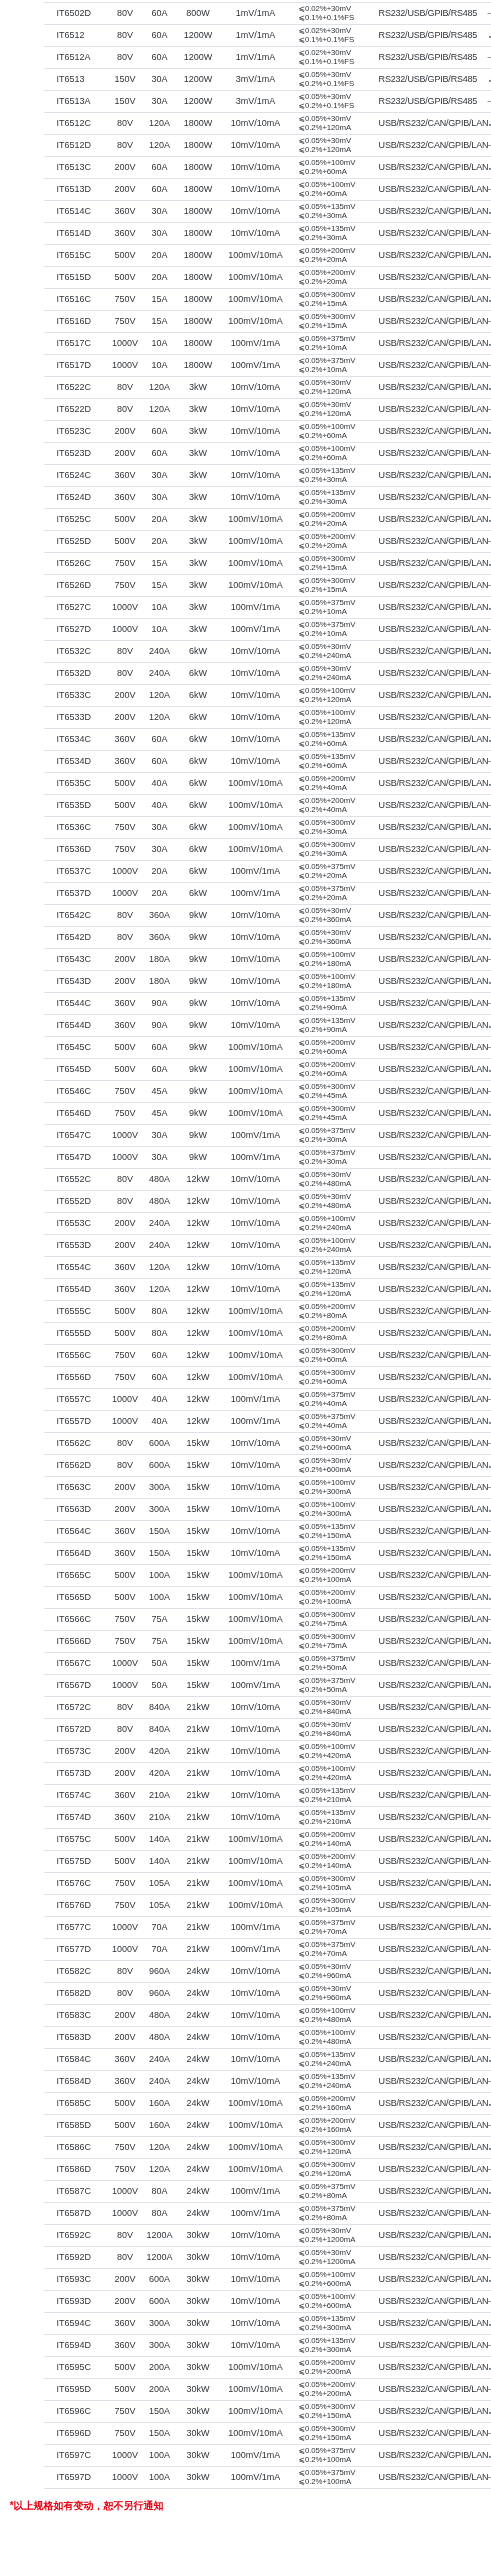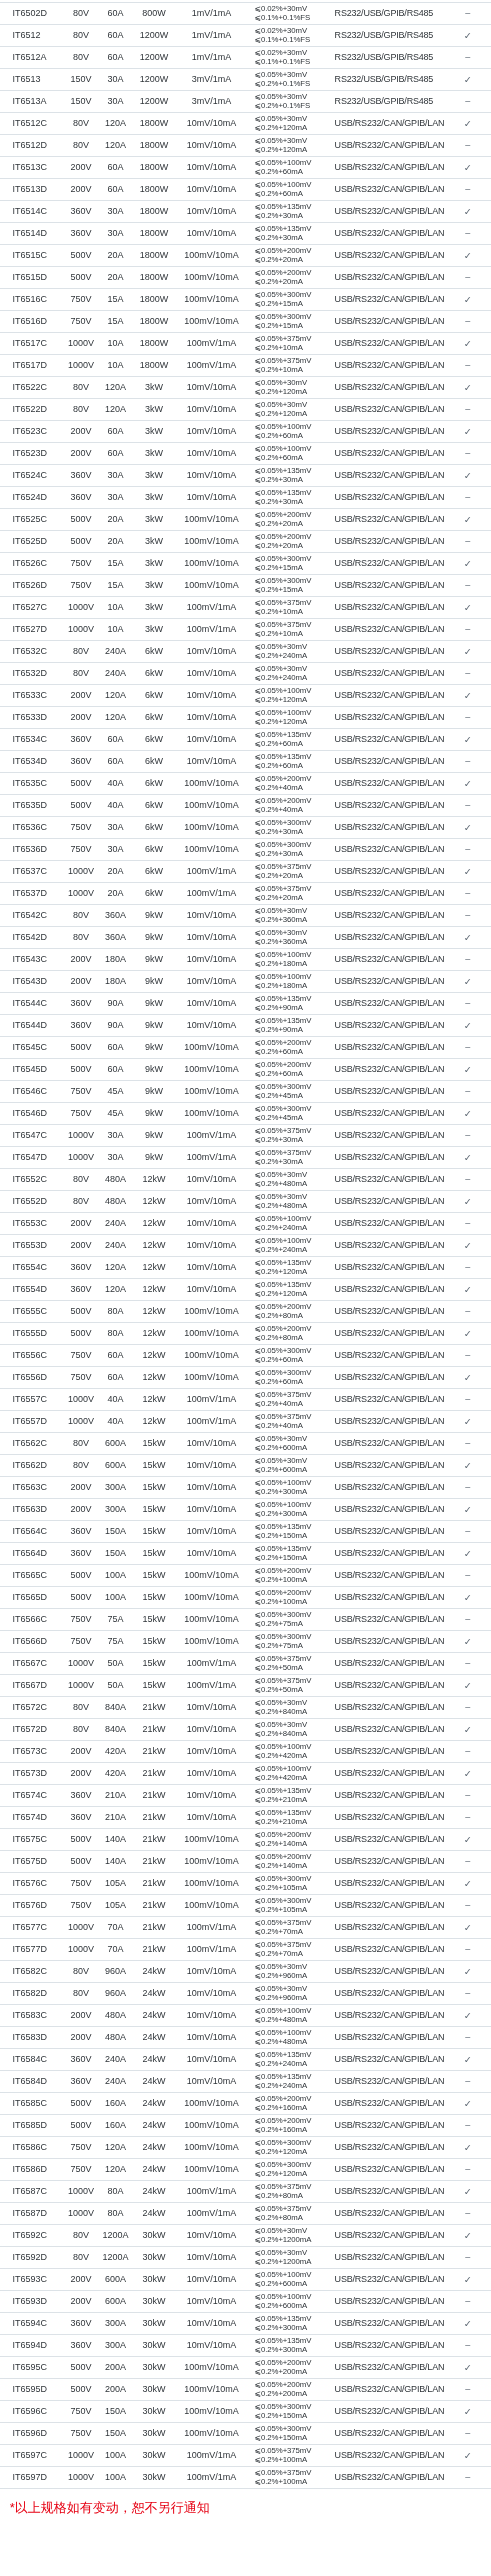--- a/index.html
+++ b/index.html
@@ -6,20 +6,21 @@
   html, body { background: #ffffff; }
   body {
     width: 492px;
     min-height: 2576px;
     font-family: "Liberation Sans", sans-serif;
     color: #2f3439;
   }
   .spec-table {
     margin-top: 1.5px;
     border-top: 0.7px solid #dce2e7;
+    margin-left: 44px;
   }
   .row {
     display: flex;
     align-items: center;
     height: 22px;
     border-bottom: 0.7px solid #dce2e7;
     font-size: 9px;
     background: #ffffff;
   }
   .c { flex: none; white-space: nowrap; }
@@ -33,22 +34,22 @@
     font-size: 7.8px; line-height: 9.3px;
     display: flex; flex-direction: column; justify-content: center;
     letter-spacing: -0.1px;
   }
   .ifc   { width: 109px; text-align: left; letter-spacing: -0.2px; }
   .flag  { flex: 1; text-align: center; color: #5a6570; font-size: 9px; }
   .flag.check { font-size: 9.7px; }
   .flag.dash  { font-size: 9px; }
   .note {
     color: #e60012;
-    font-weight: normal;
-    font-size: 13px;
+    font-weight: bold;
+    font-size: 10px;
     margin: 10.4px 0 0 9.7px;
   }
 </style>
 </head>
 <body>
 
 <main class="spec-table">
     <div class="row">
     <div class="c model">IT6502D</div>
     <div class="c volt">80V</div>

